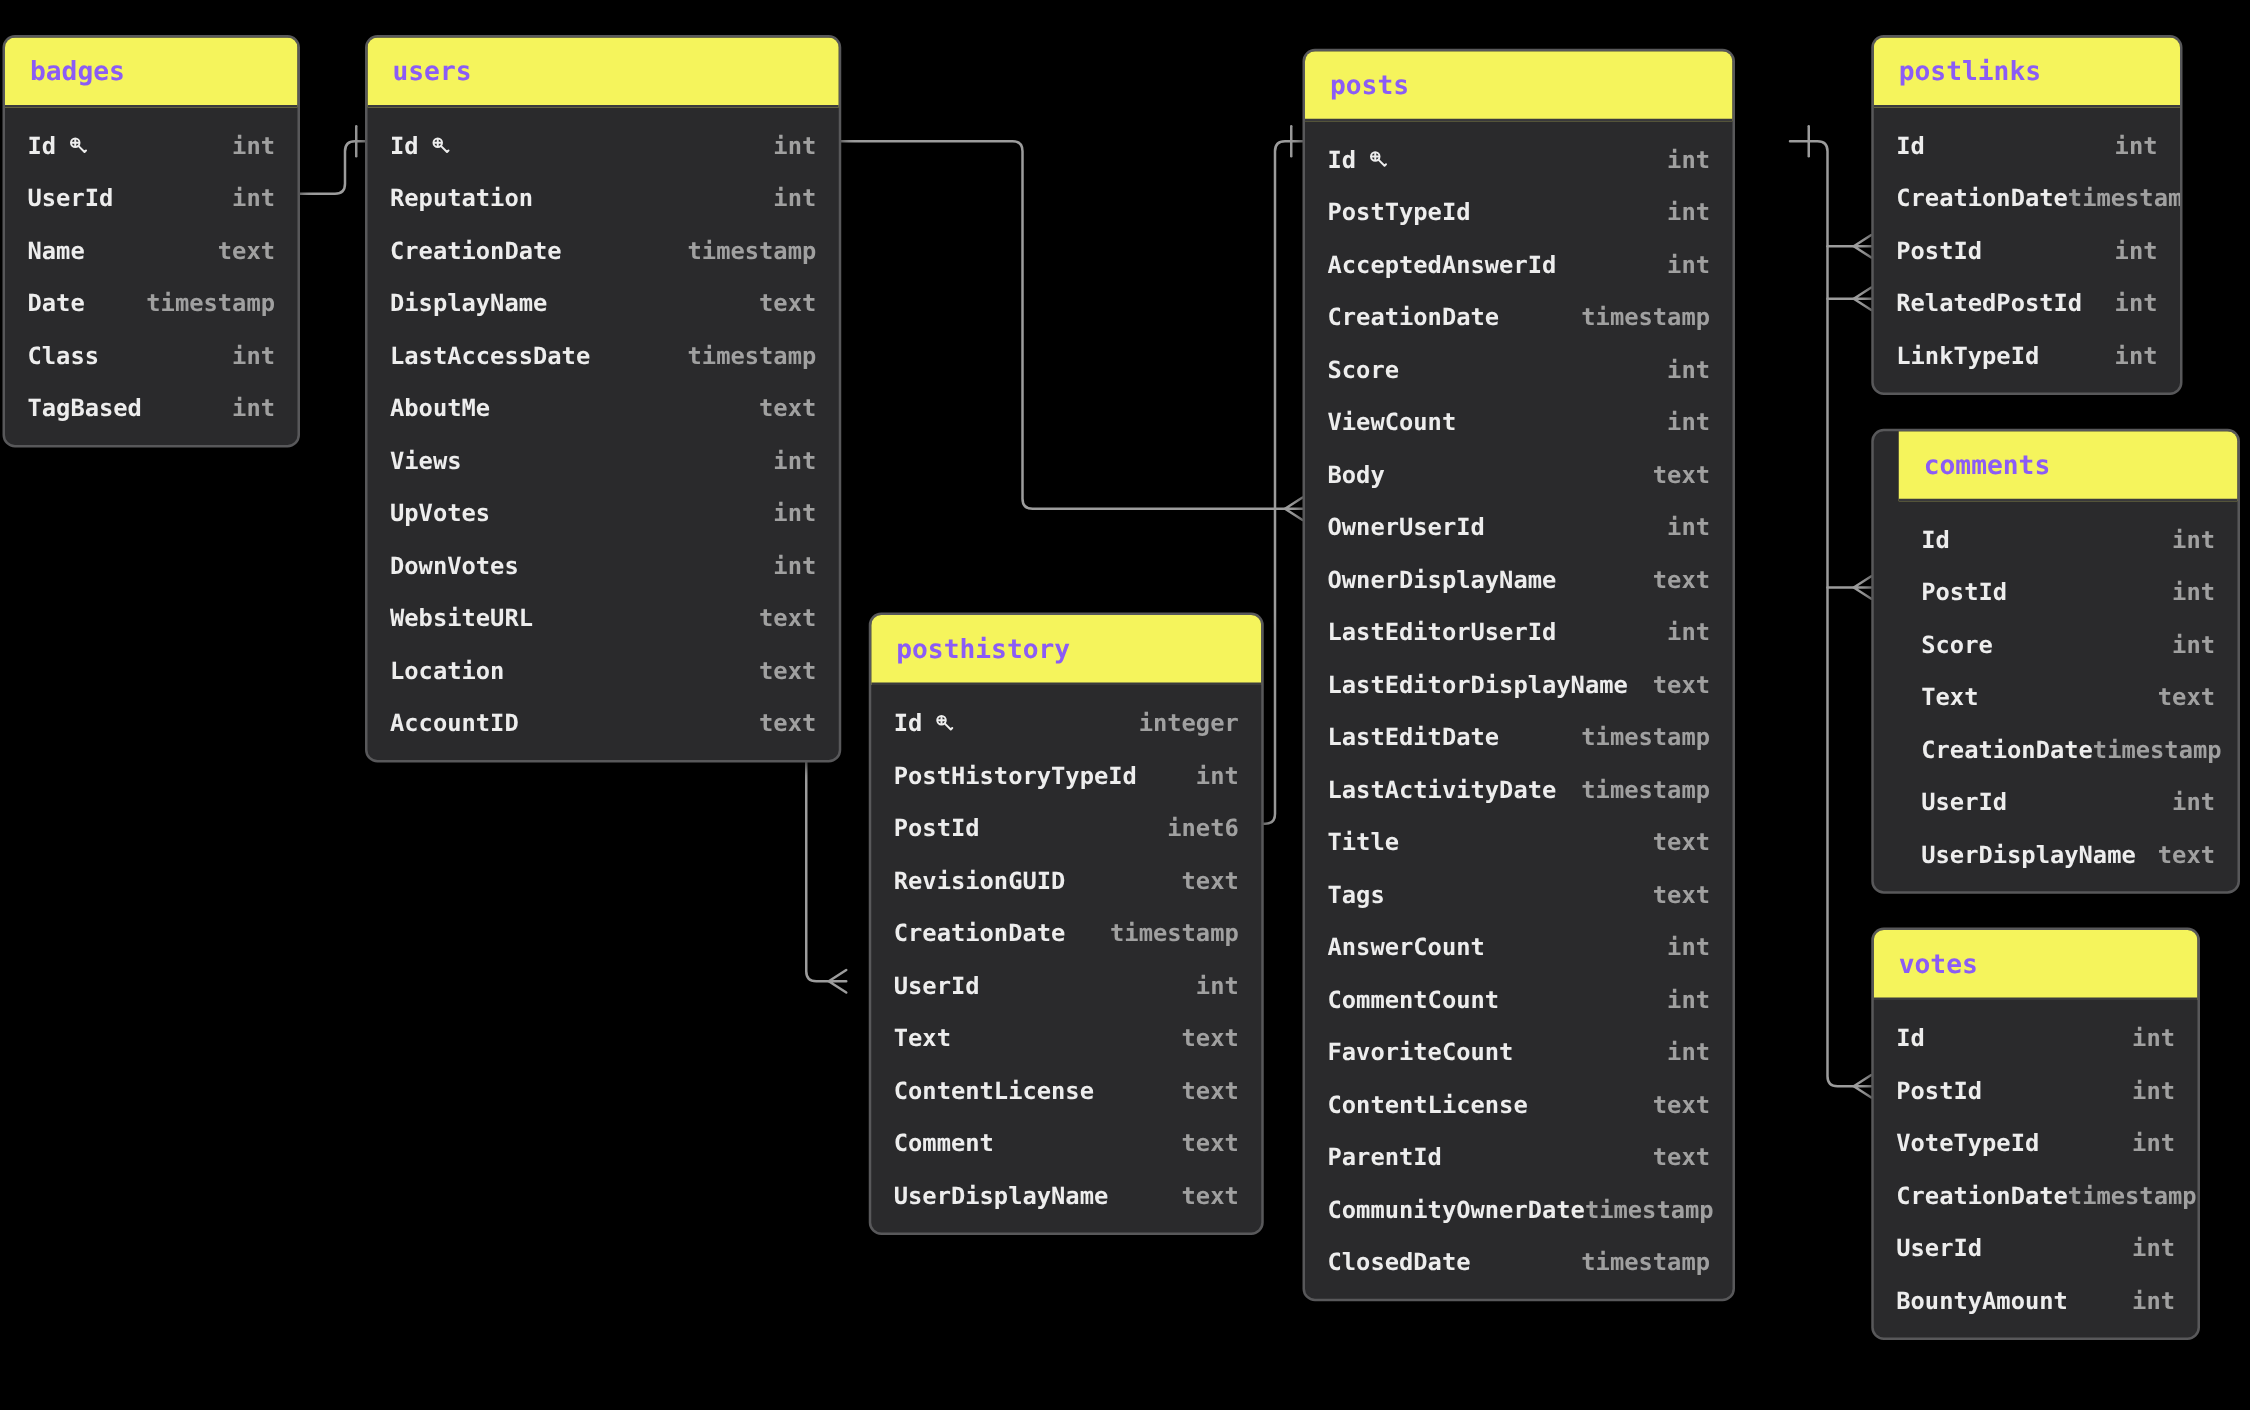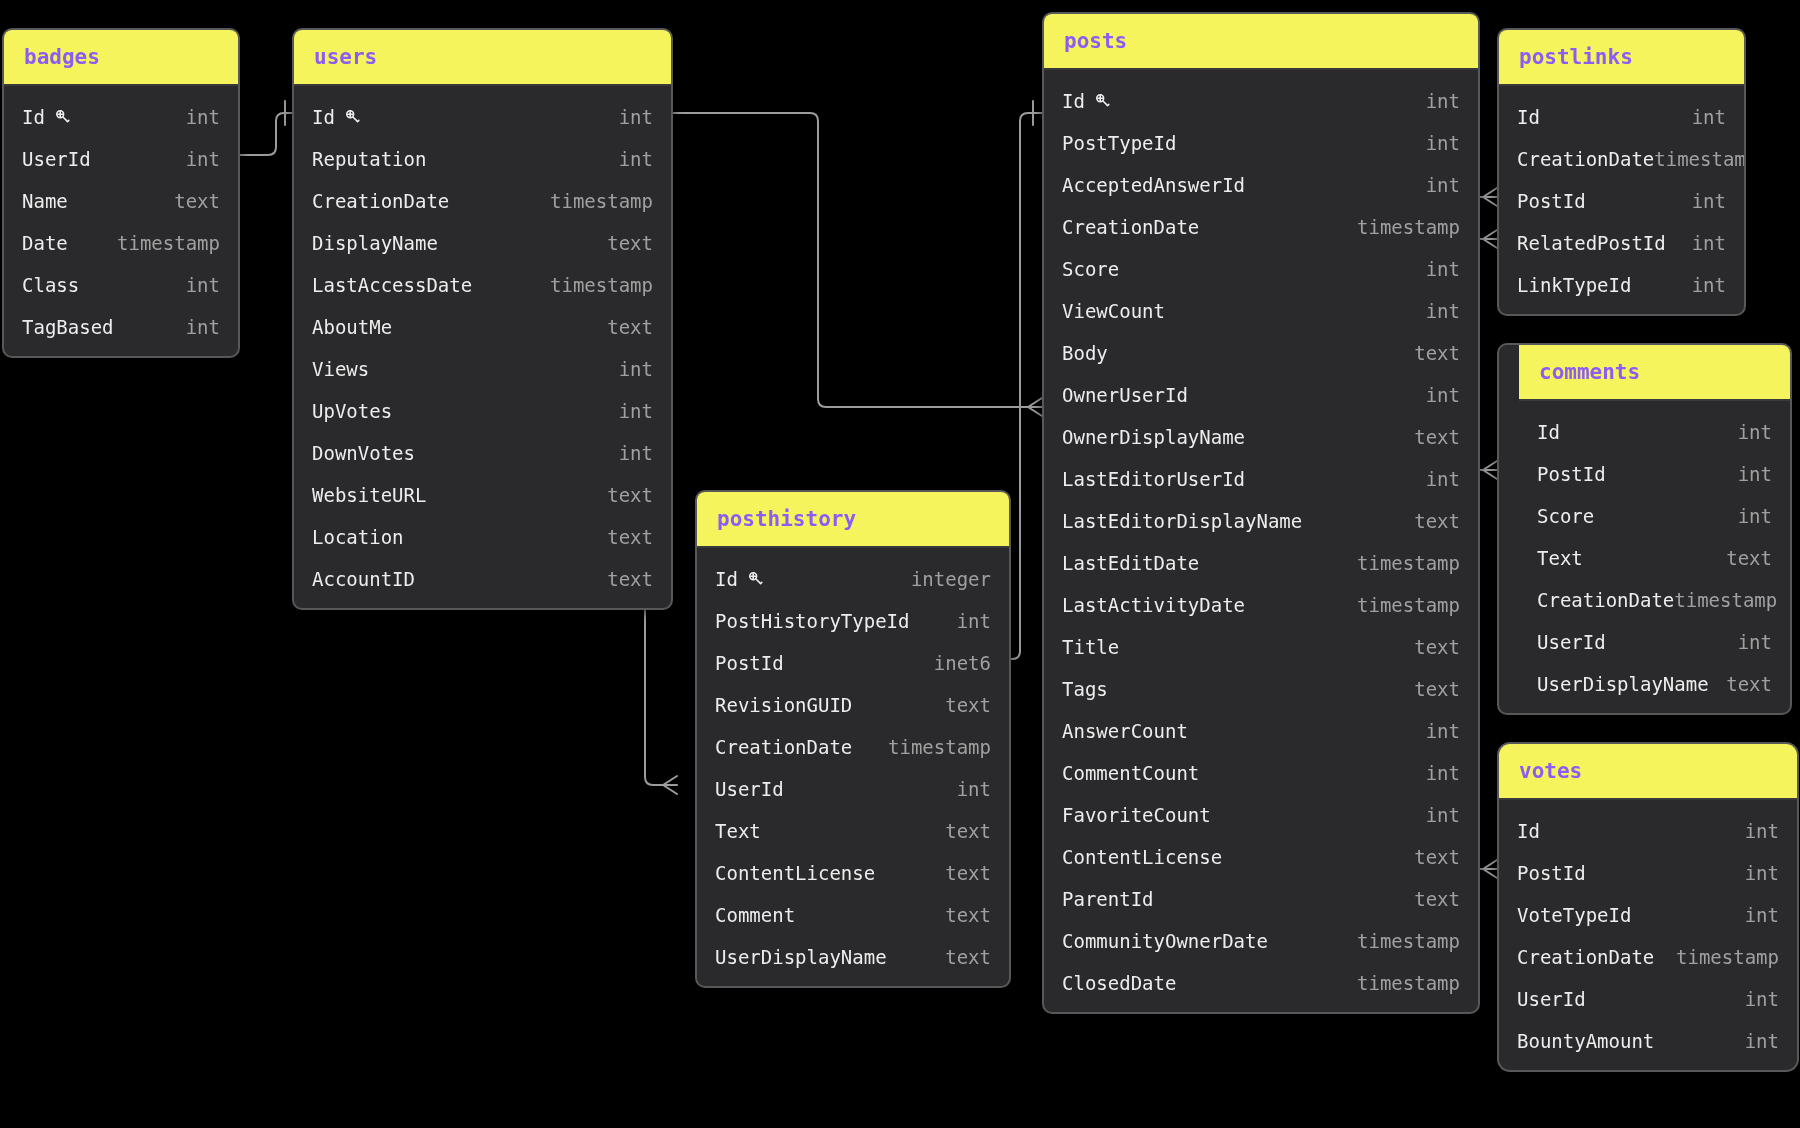--- a/index.html
+++ b/index.html
@@ -11,32 +11,32 @@
   .table{
     position:absolute;box-sizing:border-box;background:#2a2a2c;
     border:2px solid #58585a;border-radius:10px;overflow:hidden;
     box-shadow:0 3px 10px rgba(0,0,0,.65);
   }
   .thead{
     height:54px;background:#f5f45c;color:#8b5cf6;font-weight:bold;
     font-size:21px;display:flex;align-items:center;padding:0 20px;
     border-bottom:2px solid #3a3a3c;
   }
-  .rows{padding:10px 0 8px 0;}
+  .rows{padding:10px 0 8px 0;font-weight:bold;}
   .row{height:42px;display:flex;align-items:center;padding:0 18px;}
   .fname{color:#ededed;font-size:19px;display:flex;align-items:center;gap:9px;white-space:nowrap;}
   .ftype{color:#a0a0a0;font-size:19px;margin-left:auto;white-space:nowrap;}
   .keyic{display:inline-flex;align-items:center;}
   .t-badges     {left:2px;   top:28px; width:238px;}
   .t-users      {left:292px; top:28px; width:381px;}
   .t-posthistory{left:677px; top:490px;width:316px;margin-left:18px;}
-  .t-posts      {left:1042px;top:12px; width:438px;}
+  .t-posts      {left:1042px;top:39px; width:346px;}
   .t-postlinks  {left:1497px;top:28px; width:249px;}
   .t-comments   {left:1497px;top:343px;width:295px;padding-left:20px;}
-  .t-votes      {left:1497px;top:742px;width:302px;border-radius:13px;}
+  .t-votes      {left:1497px;top:742px;width:263px;}
 </style>
 </head>
 <body>
 
 <div id="canvas">
 
   <svg id="wires" viewBox="0 0 1800 1128" fill="none" stroke="#9c9c9c" stroke-width="2" stroke-linecap="round" stroke-linejoin="round">
 
     <g>
       <path d="M 240 155 L 268 155 Q 276 155 276 147 L 276 121 Q 276 113 284 113 L 292 113"></path>

